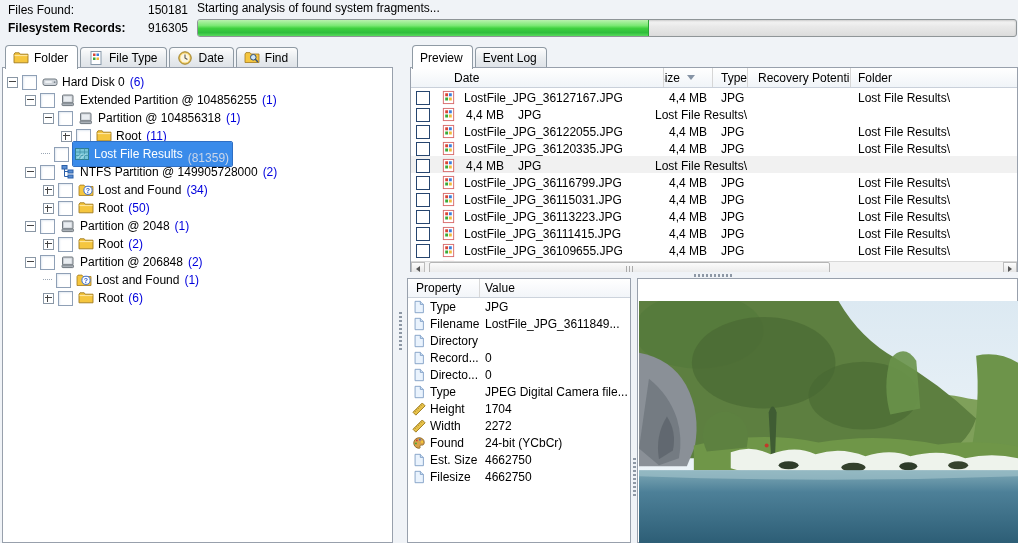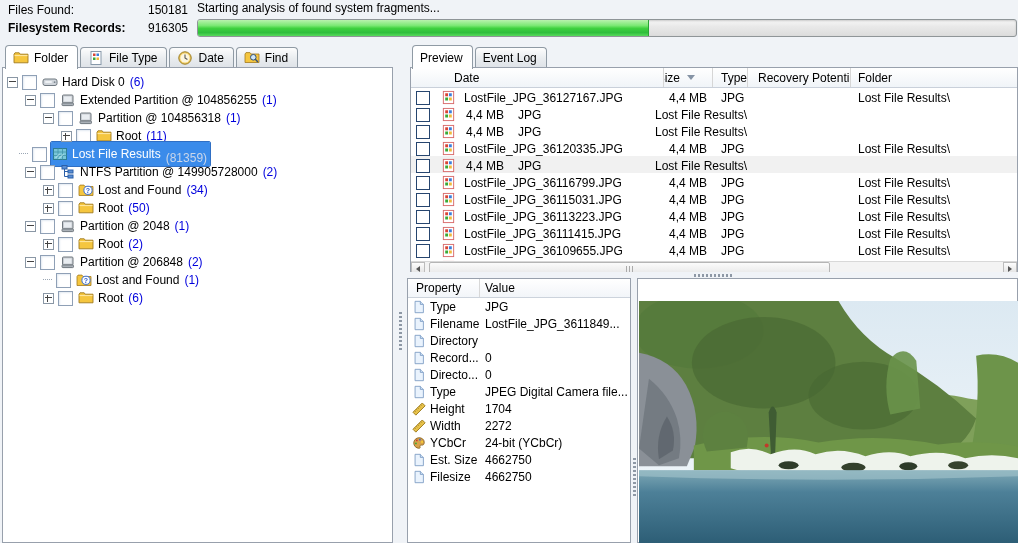--- a/index.html
+++ b/index.html
@@ -228,21 +228,21 @@
           <span class="icon">
             <svg viewBox="0 0 16 16">
               <path d="M1 12.8V4.2L2 2.8h4.2l1 1.4H15v8.6z" fill="#f5c63f" stroke="#a27a1f" stroke-width="0.9"></path>
               <path d="M1.5 5.6h13" stroke="#ffe9a8" stroke-width="1"></path>
             </svg>
           </span>
           <span class="tlabel">Root</span>
           <span class="tcount">(11)</span>
         </span>
       </div>
-      <div class="trow" style="padding-left: 16px;">
+      <div class="trow" style="padding-left: 38px;">
         <span class="stub"></span>
         <span class="tcb"></span>
         <span class="selwrap selected" style="background: rgb(58, 139, 234);">
           <span class="icon">
             <svg viewBox="0 0 16 16">
               <rect x="1.5" y="2.5" width="13" height="11" fill="#79c6d8" stroke="#2e7d92"></rect>
               <path d="M1.5 6h13M1.5 9.5h13M6 2.5v11M10.5 2.5v11" stroke="#3f93a8" stroke-width="0.8"></path>
               <path d="M3.5 12l4-4M6.5 13l5-5" stroke="#bfe8f0" stroke-width="1"></path>
             </svg>
           </span>
@@ -452,20 +452,21 @@
             <span class="icon">
               <svg viewBox="0 0 16 16">
                 <rect x="2.5" y="1.5" width="11" height="13" fill="#fff" stroke="#d86a6a"></rect>
                 <rect x="4.5" y="3.5" width="3" height="3.2" fill="#d94434"></rect>
                 <rect x="8.5" y="3.5" width="3" height="3.2" fill="#3a7ddb"></rect>
                 <rect x="4.5" y="8" width="3" height="3.2" fill="#38a838"></rect>
                 <rect x="8.5" y="8" width="3" height="3.2" fill="#f0b83a"></rect>
               </svg>
             </span>
           </div>
+          <div class="fcell c-name">LostFile_JPG_36122055.JPG</div>
           <div class="fcell c-size">4,4 MB</div>
           <div class="fcell c-type">JPG</div>
           <div class="fcell c-rec"></div>
           <div class="fcell c-folder">Lost File Results\</div>
         </div>
         <div class="frow">
           <div class="fcell c-cb">
             <span class="ft-cb"></span>
           </div>
           <div class="fcell c-icon">
@@ -740,21 +741,21 @@
         <div class="prow">
           <span class="icon">
             <svg viewBox="0 0 16 16">
               <path d="M8 2a6 6 0 1 0 0 12c1.2 0 1.6-.8 1.2-1.6-.5-1 .2-2 1.4-2h1.4c1.3 0 2-1.8 2-3C14 3.9 11.3 2 8 2z" fill="#d8a24a" stroke="#8a6420"></path>
               <circle cx="5.5" cy="5" r="1" fill="#cc3333"></circle>
               <circle cx="9" cy="4.2" r="1" fill="#3366cc"></circle>
               <circle cx="4.5" cy="8.5" r="1" fill="#33aa33"></circle>
               <circle cx="11.5" cy="6.8" r="1" fill="#ffdd33"></circle>
             </svg>
           </span>
-          <span class="p-name">YCbCr</span>
+          <span class="p-name">Found</span>
           <span class="p-val">24-bit (YCbCr)</span>
         </div>
         <div class="prow">
           <span class="icon">
             <svg viewBox="0 0 16 16">
               <path d="M3.5 1.5h6l3.5 3.5v9.5H3.5z" fill="#eaf3fd" stroke="#7d9cc4"></path>
               <path d="M9.5 1.5v3.5h3.5" fill="#cfe2f7" stroke="#7d9cc4"></path>
             </svg>
           </span>
           <span class="p-name">Est. Size</span>

